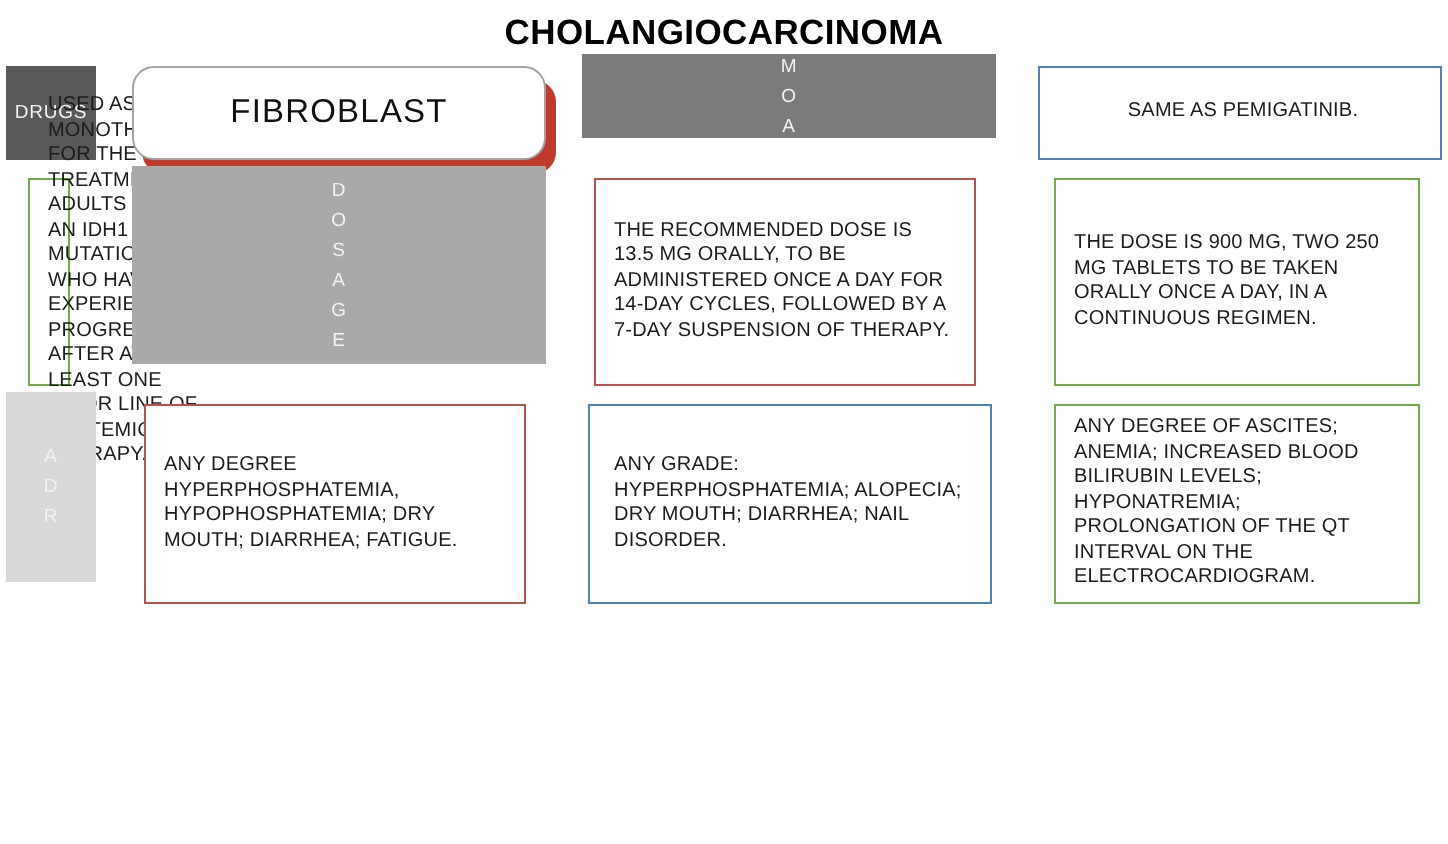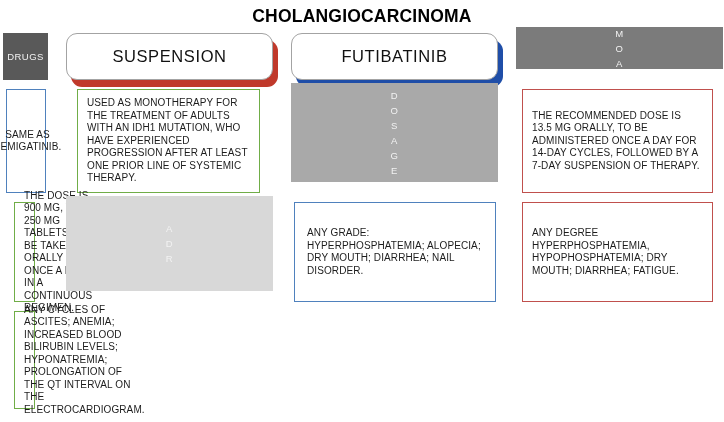--- a/index.html
+++ b/index.html
@@ -90,25 +90,21 @@
 
 <div class="page">
   <h1 class="title">CHOLANGIOCARCINOMA</h1>
 
   <div class="grid">
 
     <div class="side" style="background: rgb(89, 89, 89);">DRUGS</div>
 
     <div class="header-cell" style="--accent: #C0392B;">
       <div class="header-shadow"></div>
-      <div class="header-face">SUSPENSION</div>
-    </div>
-    <div class="header-cell" style="--accent: #1F4EA8;">
-      <div class="header-shadow"></div>
-      <div class="header-face">FUTIBATINIB</div>
+      <div class="header-face">FIBROBLAST</div>
     </div>
 
     <div class="side letters shift" style="background: rgb(123, 123, 123);">M
 O
 A</div>
 
     <div class="cell c1" style="--border: #4F81BD;">
       <div class="content-box center">
           <p>SAME AS PEMIGATINIB.</p>
         </div>
@@ -134,30 +130,30 @@
     <div class="cell c2" style="--border: #70AD47;">
       <div class="content-box">
           <p>THE DOSE IS 900 MG, TWO 250 MG TABLETS TO BE TAKEN ORALLY ONCE A DAY, IN A CONTINUOUS REGIMEN.</p>
         </div>
     </div>
 
     <div class="side letters shift" style="background: rgb(216, 216, 216);">A
 D
 R</div>
 
+    <div class="cell c0" style="--border: #C0504D;">
+      <div class="content-box">
+          <p>ANY DEGREE HYPERPHOSPHATEMIA, HYPOPHOSPHATEMIA; DRY MOUTH; DIARRHEA; FATIGUE.</p>
+        </div>
+    </div>
     <div class="cell c1" style="--border: #4F81BD;">
       <div class="content-box">
           <p>ANY GRADE: HYPERPHOSPHATEMIA; ALOPECIA; DRY MOUTH; DIARRHEA; NAIL DISORDER.</p>
         </div>
     </div>
-    <div class="cell c0" style="--border: #C0504D;">
-      <div class="content-box">
-          <p>ANY DEGREE HYPERPHOSPHATEMIA, HYPOPHOSPHATEMIA; DRY MOUTH; DIARRHEA; FATIGUE.</p>
-        </div>
-    </div>
     <div class="cell c2" style="--border: #70AD47;">
       <div class="content-box">
-          <p>ANY CYCLES OF ASCITES; ANEMIA; INCREASED BLOOD BILIRUBIN LEVELS; HYPONATREMIA; PROLONGATION OF THE QT INTERVAL ON THE ELECTROCARDIOGRAM.</p>
+          <p>ANY DEGREE OF ASCITES; ANEMIA; INCREASED BLOOD BILIRUBIN LEVELS; HYPONATREMIA; PROLONGATION OF THE QT INTERVAL ON THE ELECTROCARDIOGRAM.</p>
         </div>
     </div>
 
   </div>
 </div>
 
 </body></html>

